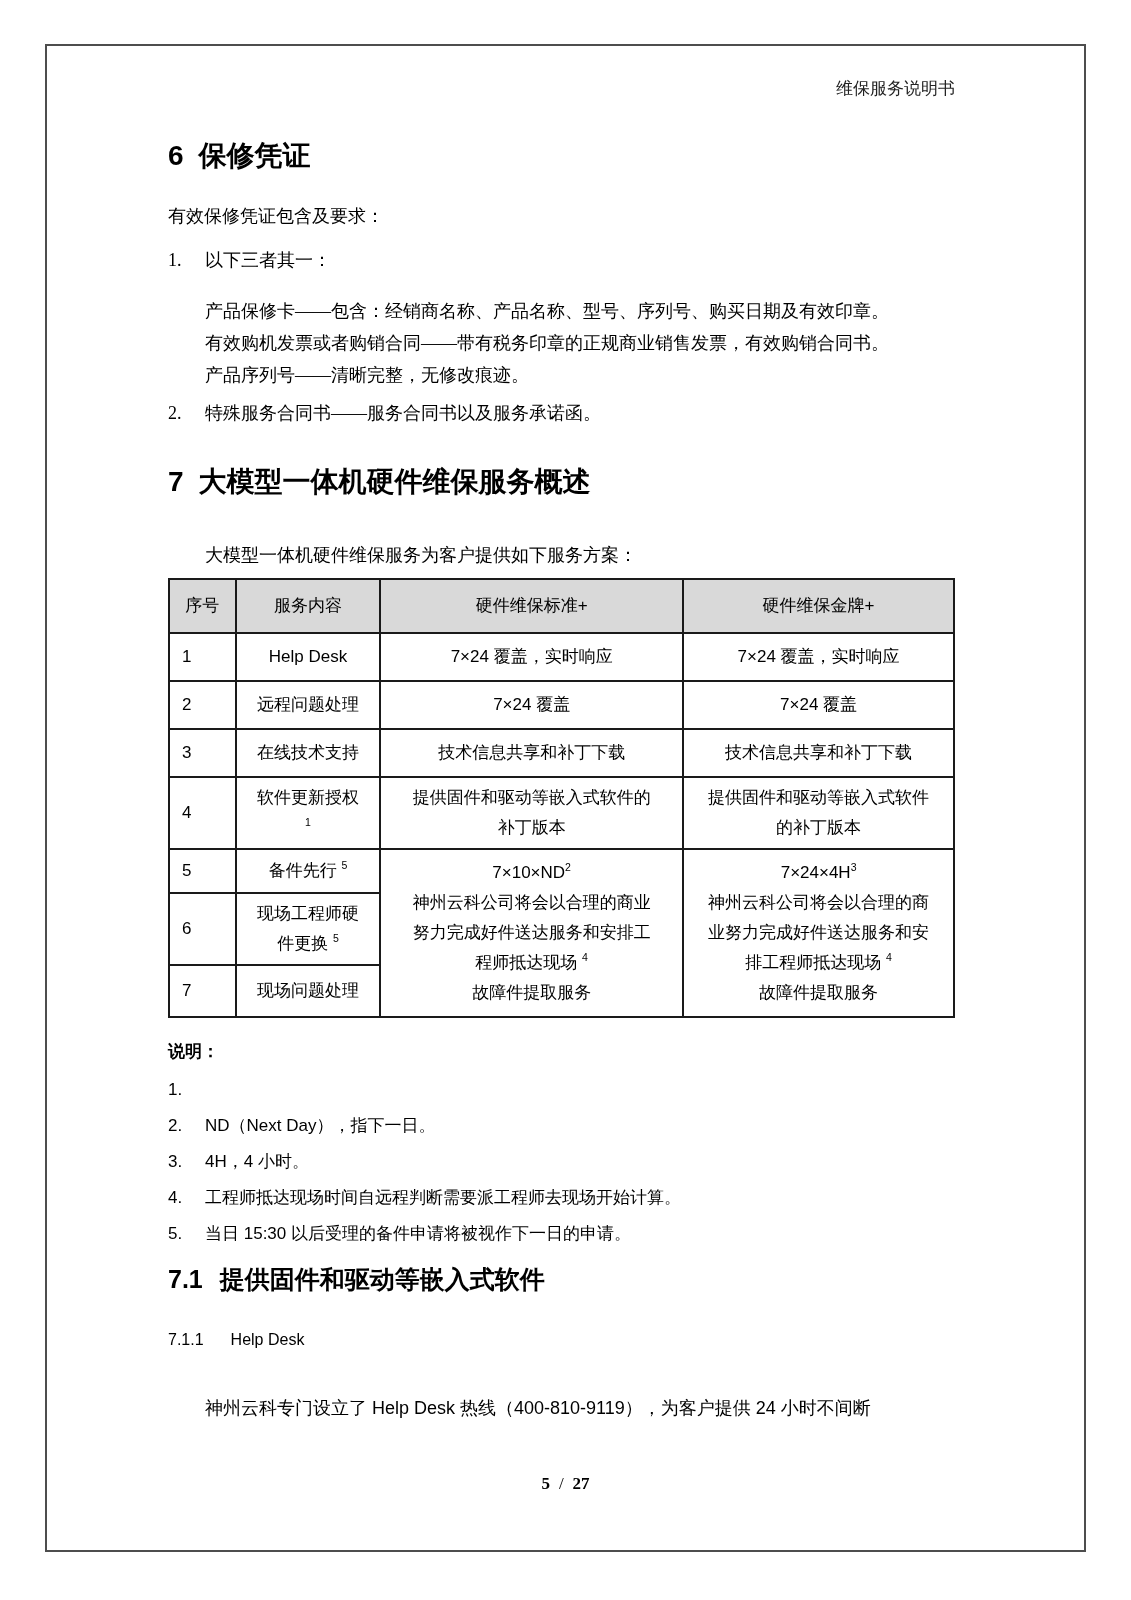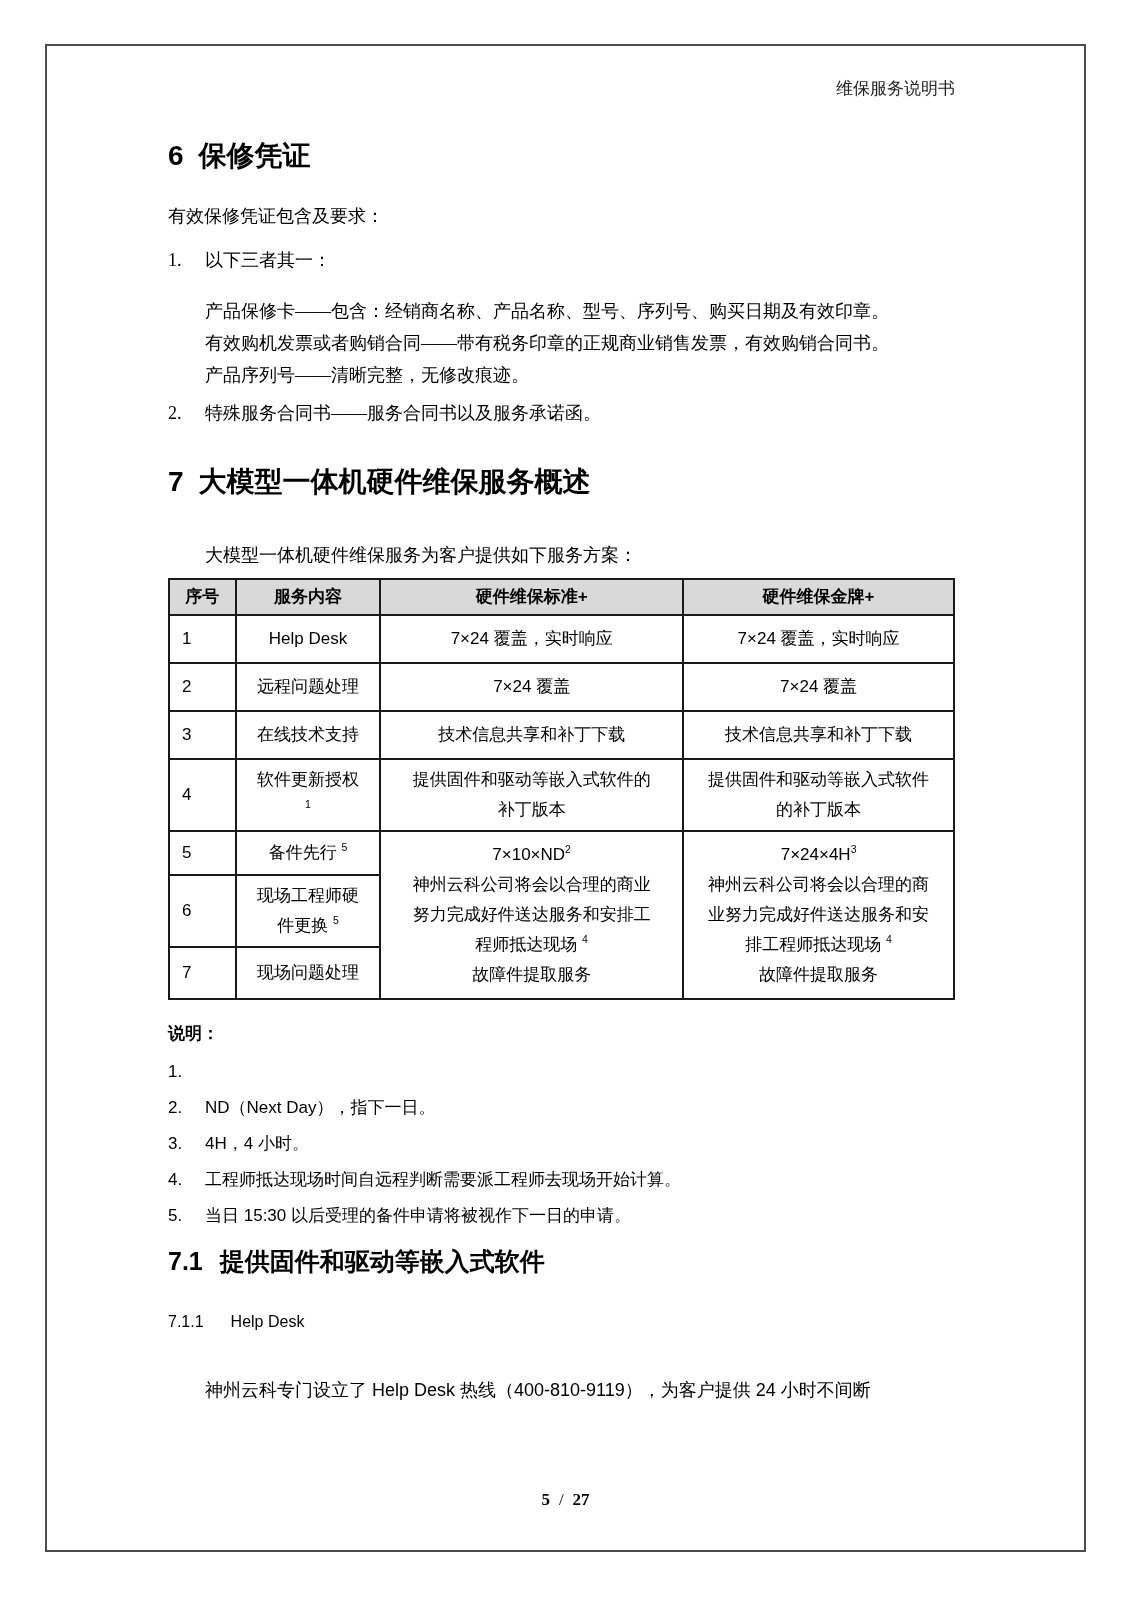--- a/index.html
+++ b/index.html
@@ -70,23 +70,23 @@
   table.svc col.c1{width:8.5%;}
   table.svc col.c2{width:18.4%;}
   table.svc col.c3{width:38.6%;}
   table.svc col.c4{width:34.5%;}
   table.svc th,table.svc td{
     border:2px solid var(--border);
     vertical-align:middle;
   }
   table.svc th{
     background:var(--th-bg);
-    font-weight:700;
+    font-weight:400;
     text-align:center;
-    padding:4px 4px;
+    padding:13px 4px;
     line-height:26px;
   }
   table.svc td{
     text-align:center;
     line-height:30px;
     white-space:pre-line;
     padding:8px 6px;
   }
   table.svc td.no{
     text-align:left;padding-left:12px;white-space:normal;
@@ -118,21 +118,21 @@
     font-size:16px;font-weight:400;line-height:28px;
     display:flex;align-items:baseline;
   }
   h3.sec .hnum{margin-right:27px;}
   .para-final{
     margin-top:41px;
     font-size:18px;line-height:26px;
     text-indent:37px;
   }
   .footer{
-    position:absolute;left:0;right:0;bottom:40px;
+    position:absolute;left:0;right:0;bottom:56px;
     text-align:center;
     font-family:"Liberation Serif","DejaVu Serif",serif;
     font-weight:700;font-size:17px;
   }
   .footer .sep{margin:0 9px;font-weight:400;}
 </style>
 </head>
 <body>
 
 <div class="page">

